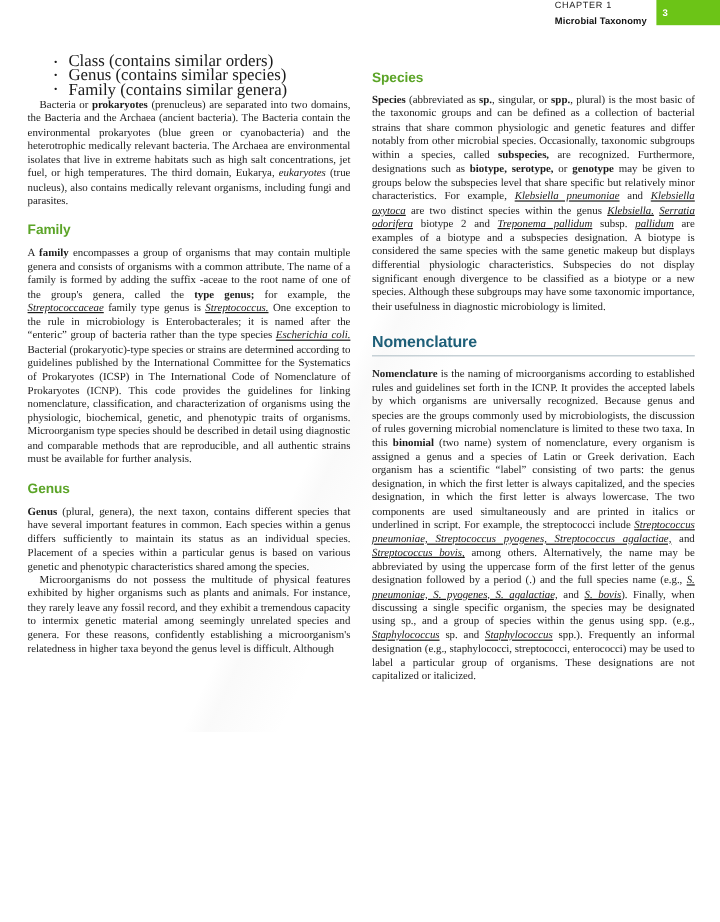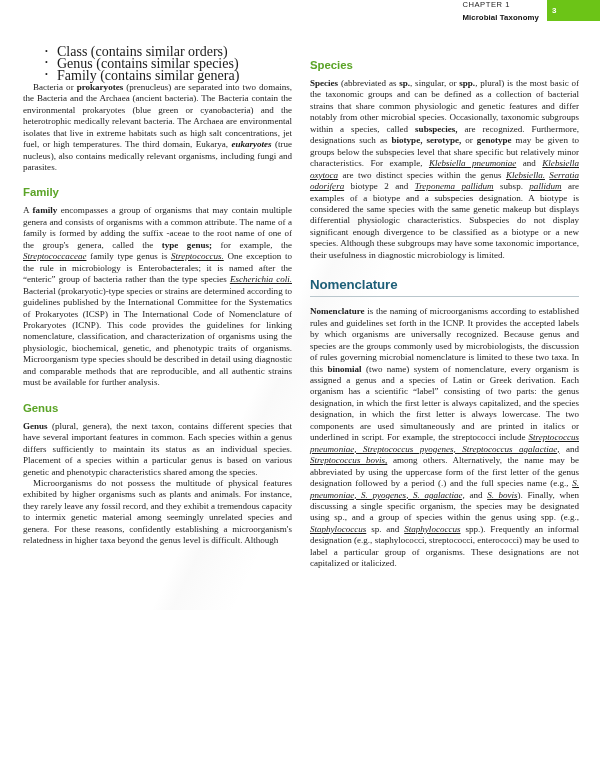--- a/index.html
+++ b/index.html
@@ -143,21 +143,21 @@
   }
   .rule {
     height: 1px;
     background: #b9c6cc;
     margin: 0 0 9px 0;
     width: 100%;
   }
 
   b, strong { font-weight: bold; }
   i, em { font-style: italic; text-decoration: underline; }
-  .bi { font-weight: bold; font-style: italic; }
+  .bi { font-weight: normal; font-style: italic; }
 
   
   .watermark {
     position: absolute;
     top: 150px;
     left: 60px;
     width: 480px;
     height: 460px;
     pointer-events: none;
     opacity: 0.05;

